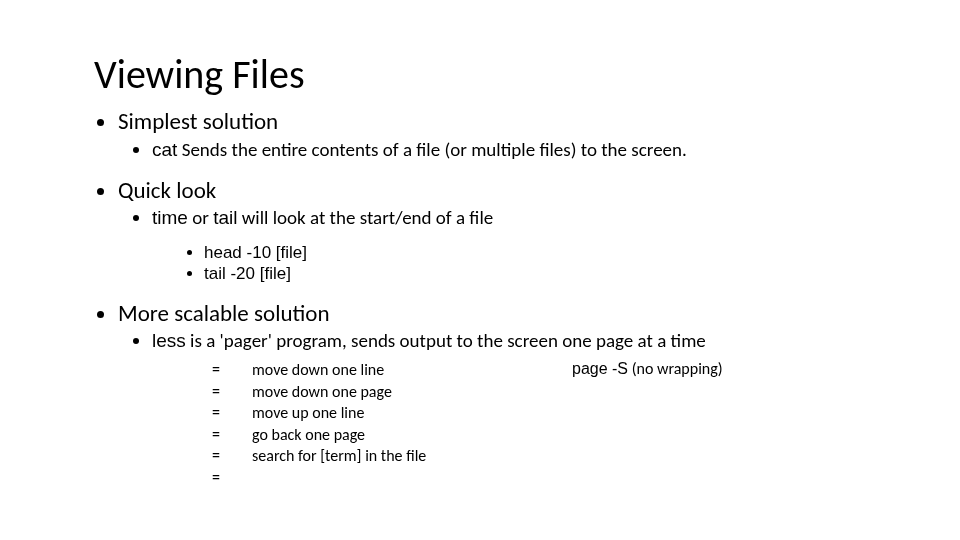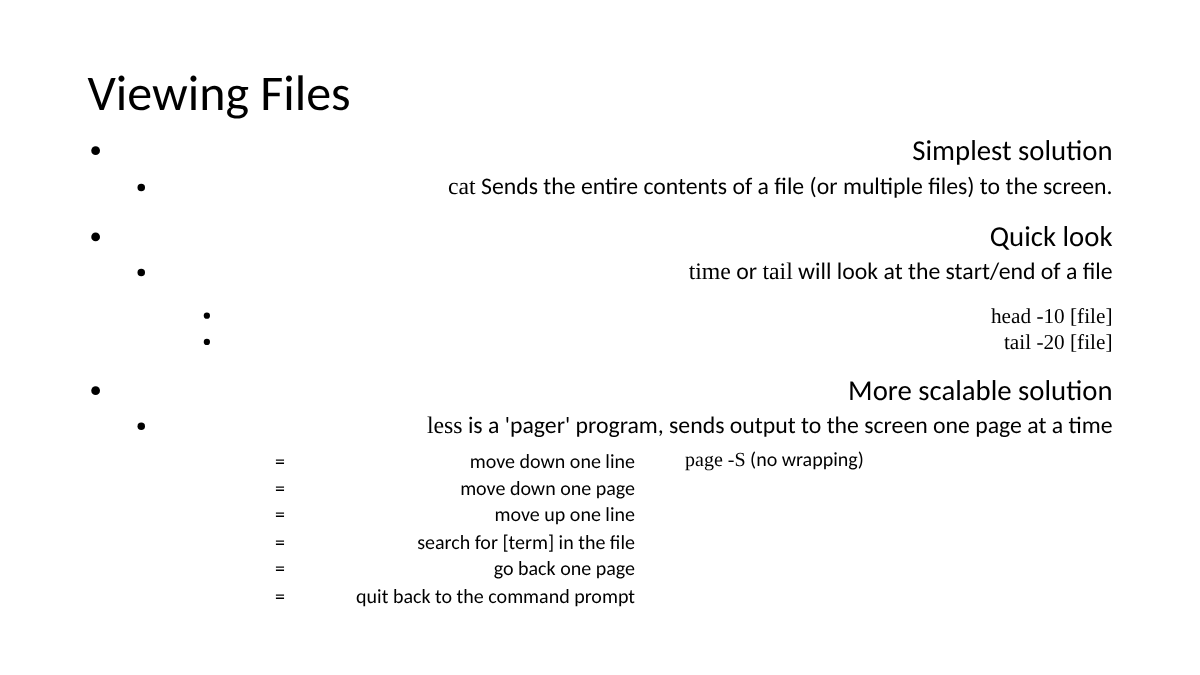--- a/index.html
+++ b/index.html
@@ -6,31 +6,30 @@
     margin: 0;
     padding: 0;
     width: 960px;
     height: 540px;
     background: #fff;
     font-family: Calibri, "Segoe UI", Arial, sans-serif;
     color: #000;
   }
   .slide {
     box-sizing: border-box;
-    padding: 50px 70px 30px 70px;
+    padding: 50px 70px 30px 94px;
   }
   .title {
     font-size: 40px;
     font-weight: 400;
     margin: 0 0 8px 0;
   }
   ul {
     margin: 0;
     padding-left: 24px;
-    text-align: right;
   }
   ul.lvl1 {
     list-style: disc;
     font-size: 23px;
     margin-top: 4px;
   }
   ul.lvl1 > li {
     margin-bottom: 14px;
   }
   ul.lvl2 {
@@ -40,21 +39,21 @@
     margin-top: 2px;
   }
   ul.lvl3 {
     list-style: disc;
     font-size: 17px;
     margin-left: 28px;
     margin-top: 12px;
   }
   li { line-height: 1.25; }
   .mono {
-    font-family: Liberation Serif, serif;
+    font-family: Liberation Sans, sans-serif;
   }
   .keys-block {
     display: flex;
     align-items: flex-start;
     margin-top: 6px;
     margin-left: 60px;
     font-size: 16px;
   }
   .keys-list {
     list-style: disc;
@@ -118,23 +117,22 @@
               <div>=</div>
               <div>=</div>
               <div>=</div>
               <div>=</div>
               <div>=</div>
             </div>
             <div class="desc-col">
               <div>move down one line</div>
               <div>move down one page</div>
               <div>move up one line</div>
+              <div>go back one page</div>
               <div>search for [term] in the file</div>
-              <div>go back one page</div>
-              <div>quit back to the command prompt</div>
             </div>
             <div class="right-note">
               <span class="mono">page -S</span><span>  (no wrapping)</span>
             </div>
           </div>
         </li>
       </ul>
     </li>
 
   </ul>

